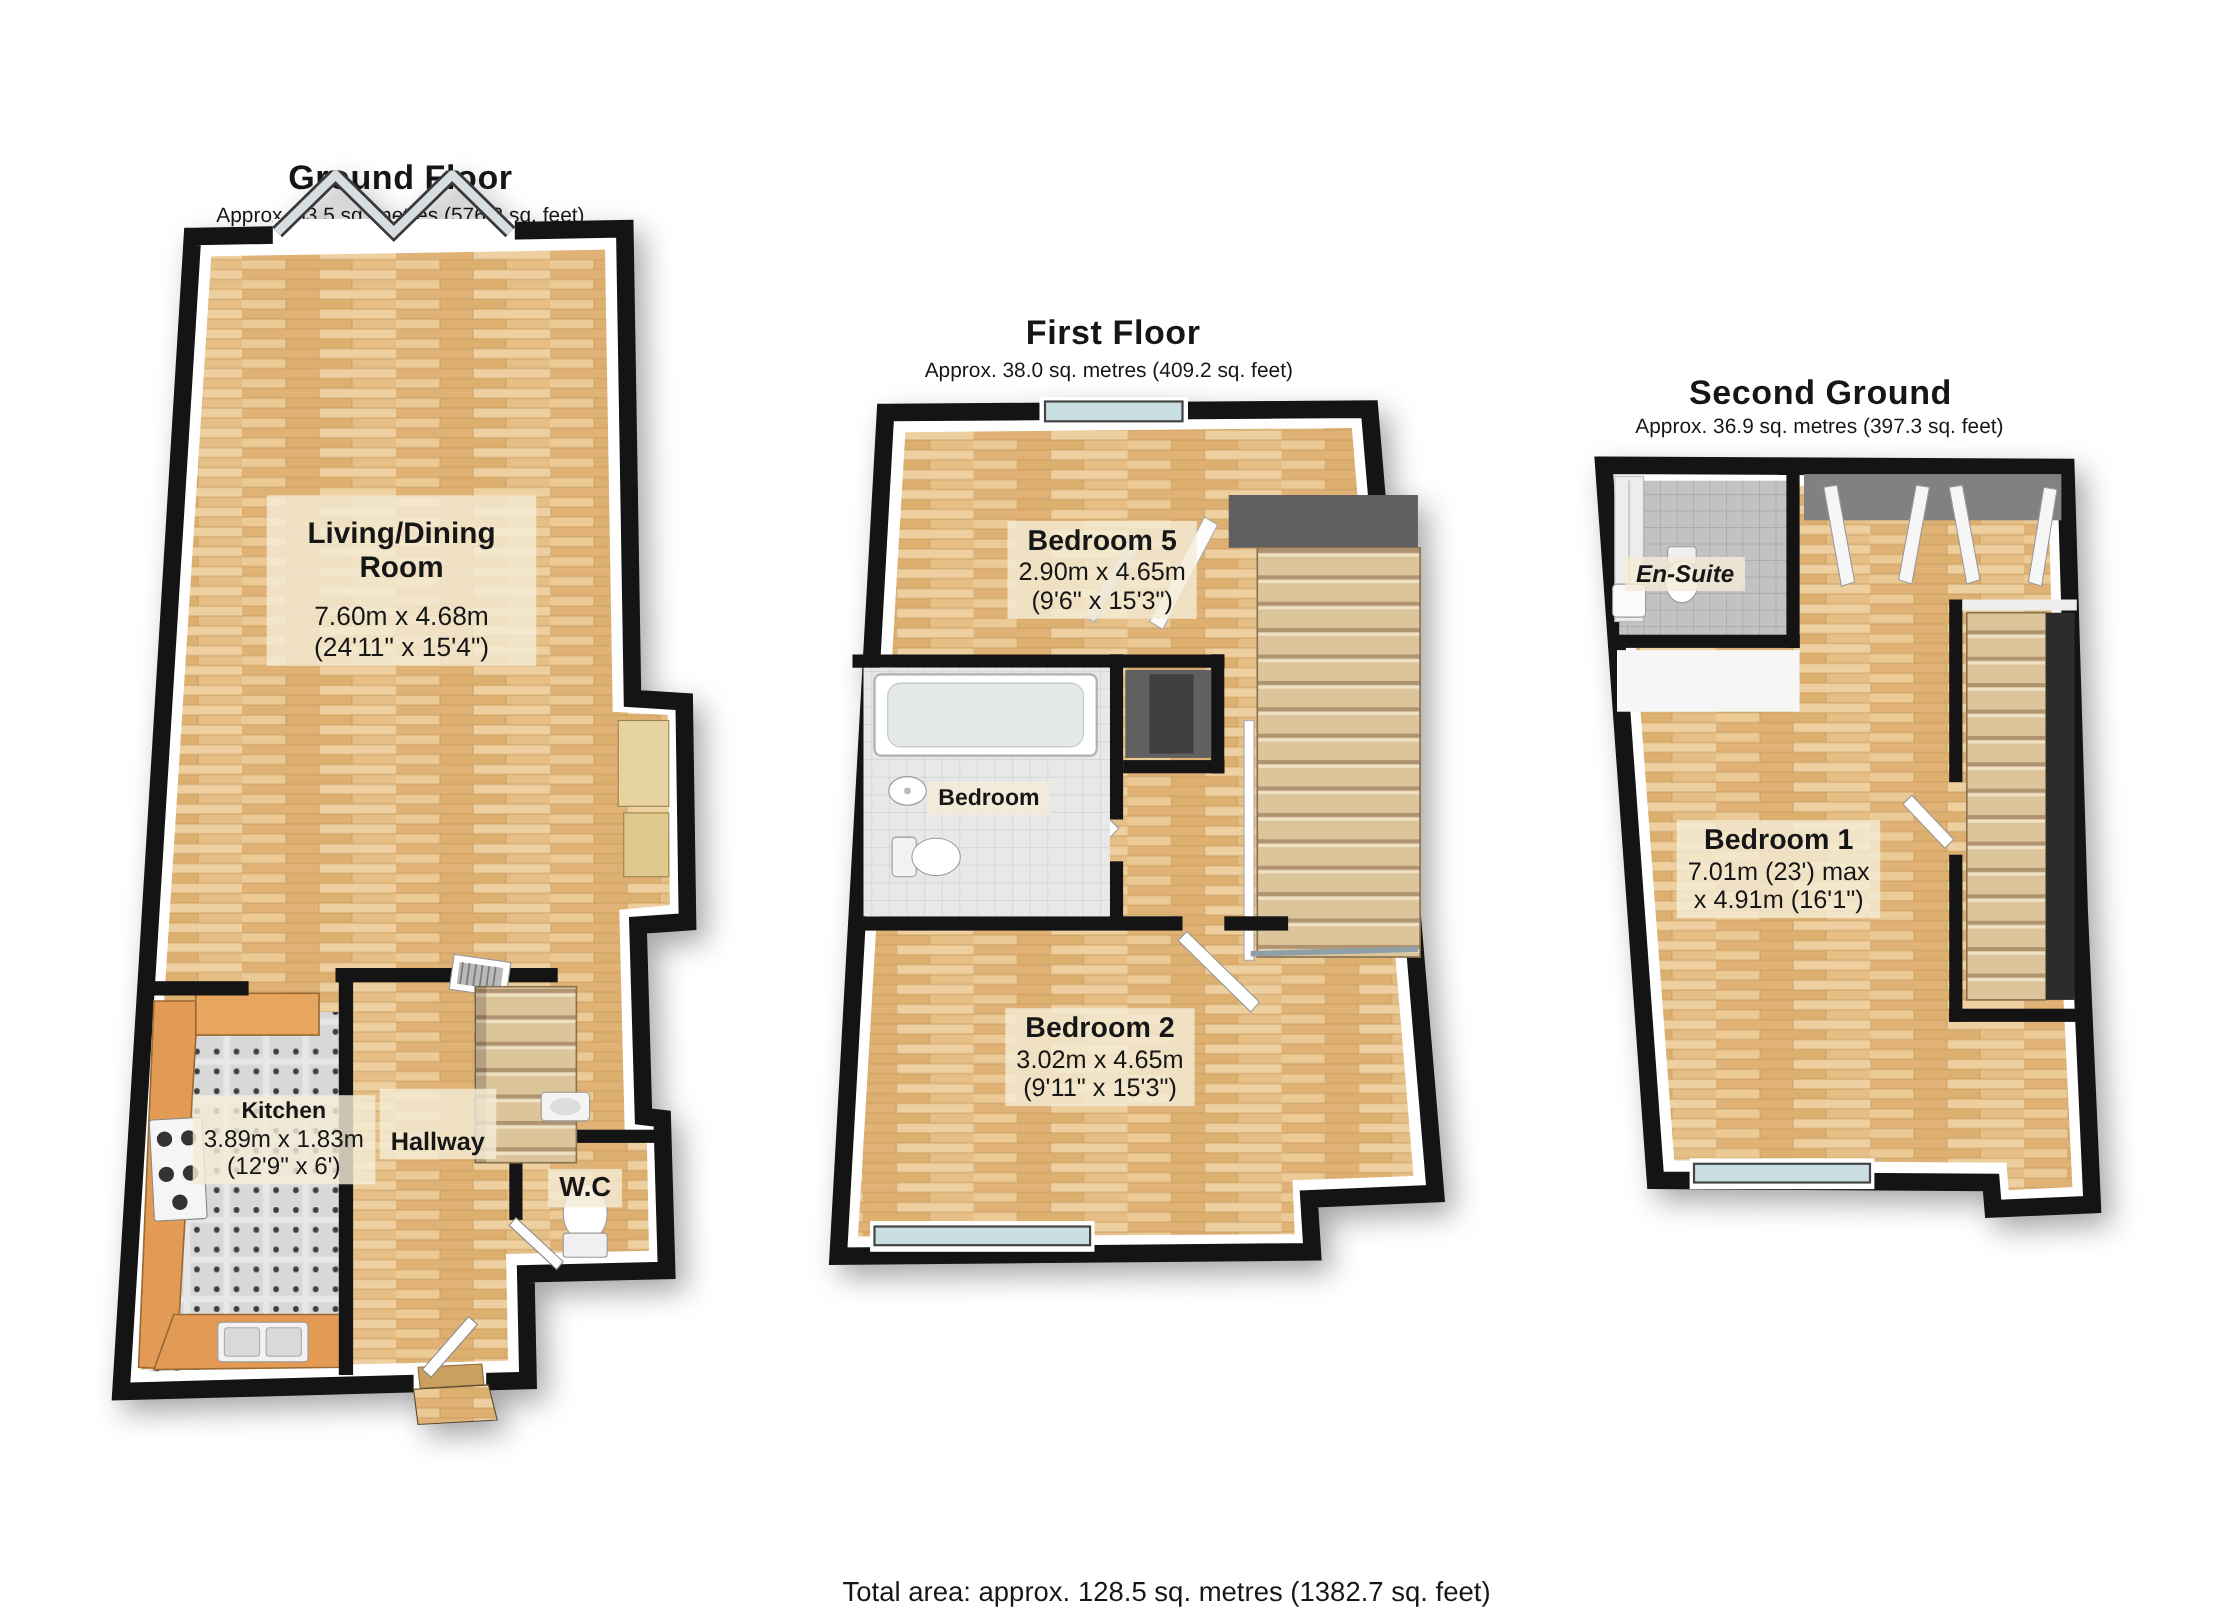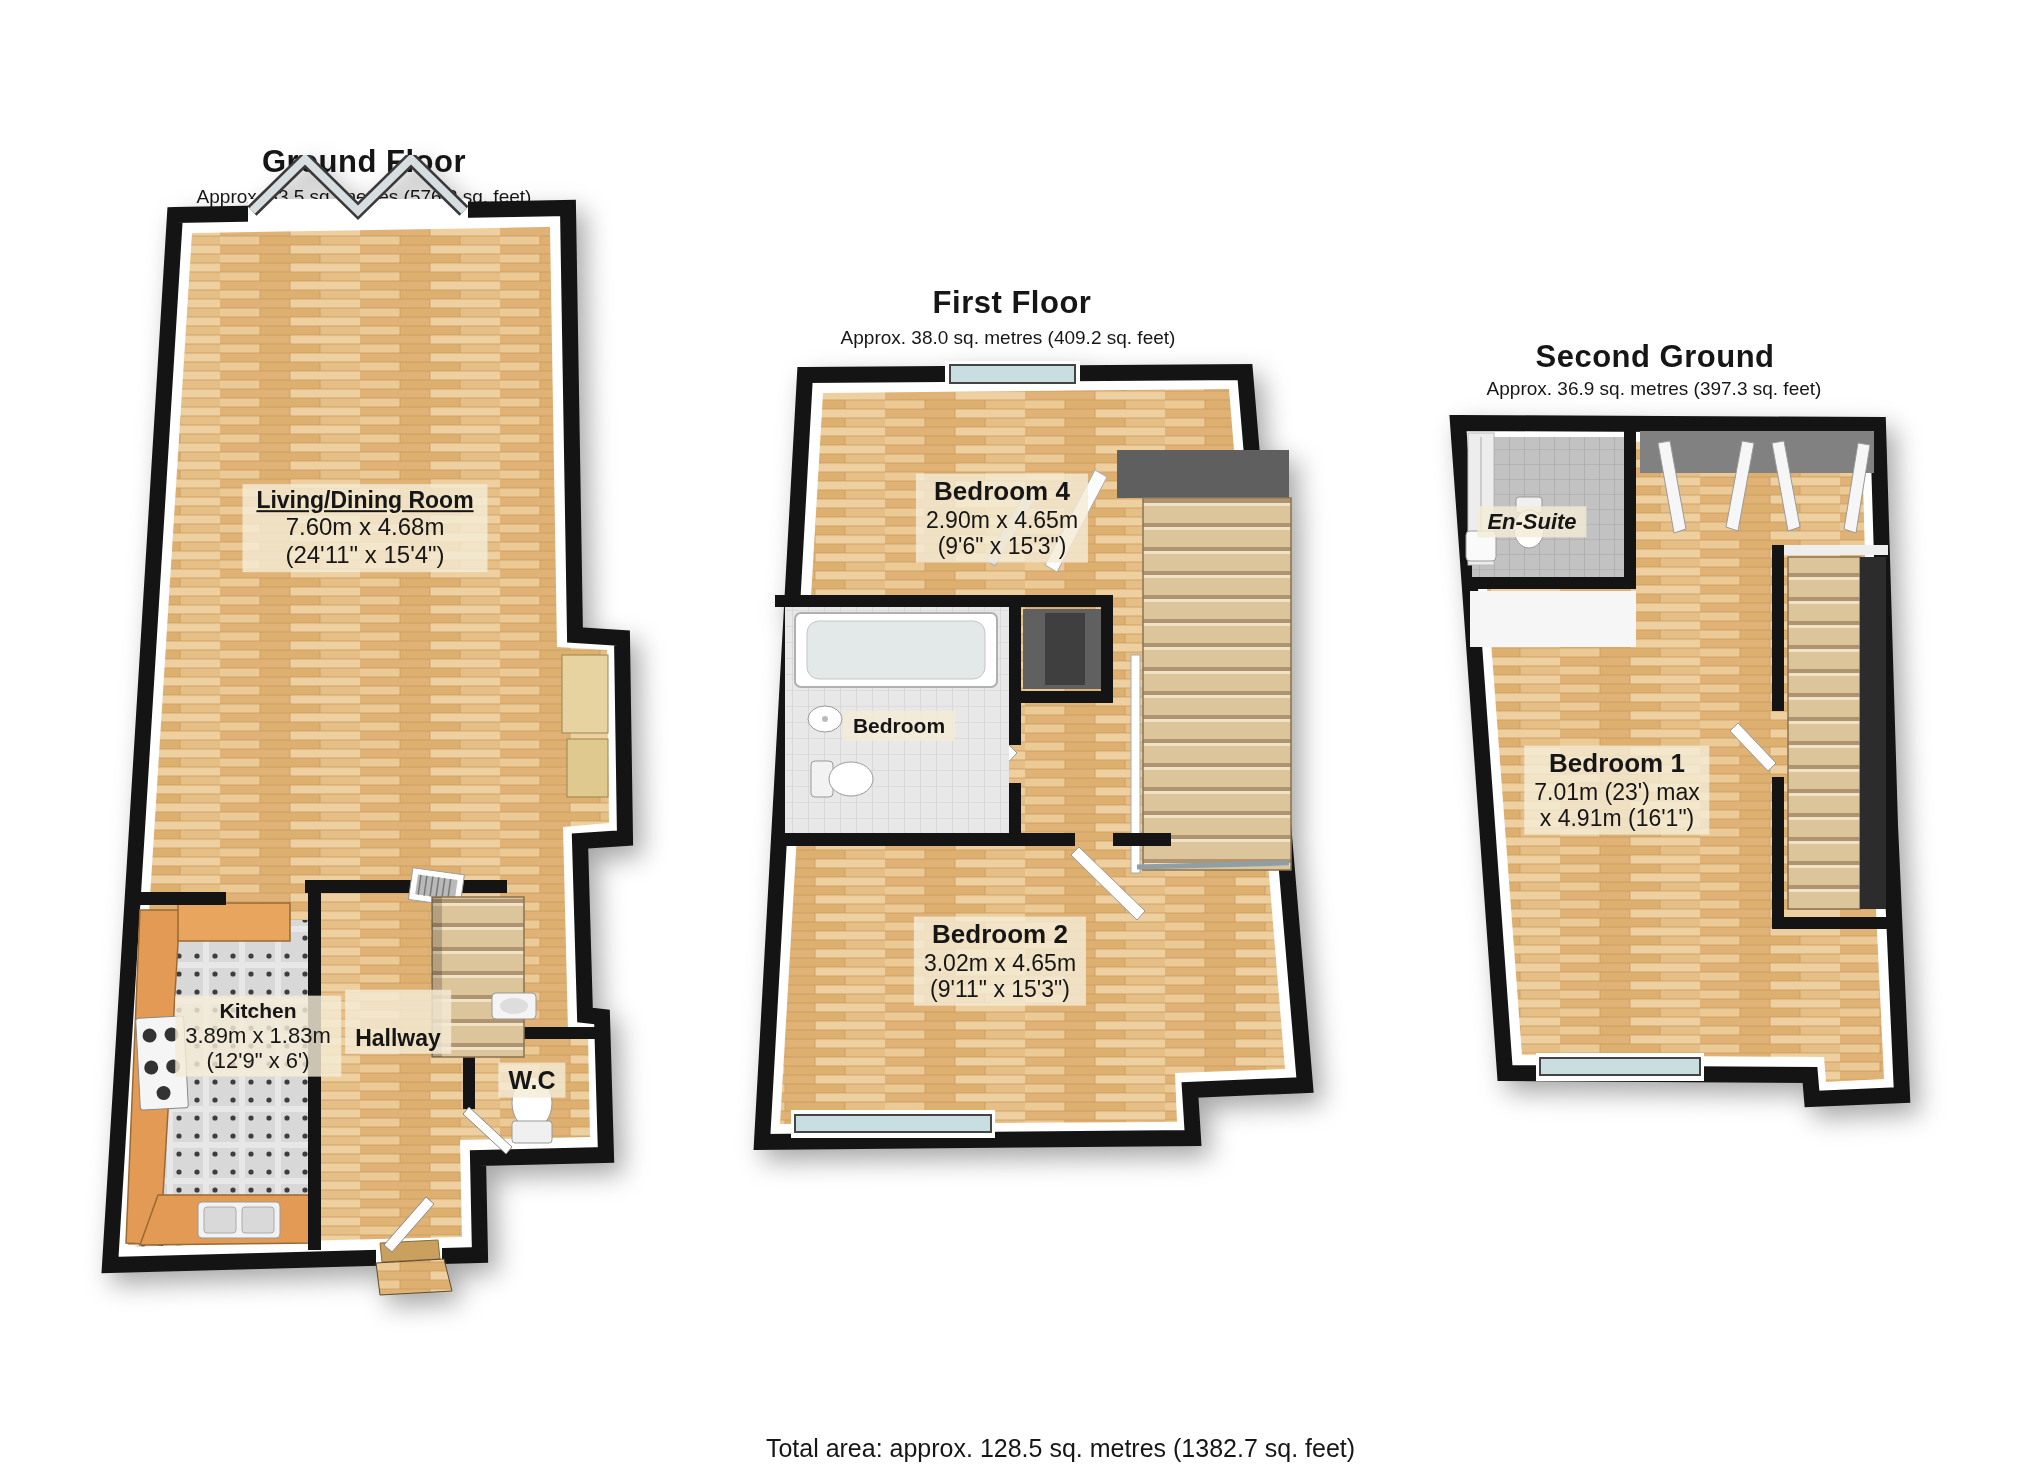--- a/index.html
+++ b/index.html
@@ -6,21 +6,21 @@
   .canvas{position:relative;width:2025px;height:1473px;background:#fff;overflow:hidden;
           font-family:"Liberation Sans", sans-serif;color:#161616;}
   .floor-title{position:absolute;transform:translate(-50%,-50%);font-size:31px;font-weight:bold;
                white-space:nowrap;letter-spacing:.5px;}
   .floor-subtitle{position:absolute;transform:translate(-50%,-50%);font-size:19px;white-space:nowrap;}
   .plan{position:absolute;filter:drop-shadow(9px 11px 13px rgba(0,0,0,.35));}
   .room-label{position:absolute;transform:translate(-50%,-50%);text-align:center;
               background:rgba(244,235,213,.82);padding:3px 10px;line-height:1.15;}
   .room-label .name{font-weight:bold;}
   .room-label .dim{font-weight:normal;}
-  .lbl-living .name{font-size:23px;width:225px;margin:0 auto;text-decoration:underline;}
+  .lbl-living .name{font-size:27px;width:225px;margin:16px auto;}
   .lbl-living .dim{font-size:24px;white-space:nowrap;}
   .lbl-kitchen .name{font-size:21px;}
   .lbl-kitchen .dim{font-size:22px;white-space:nowrap;}
   .lbl-hallway .name{font-size:23px;white-space:nowrap;margin-top:32px;}
   .lbl-wc .name{font-size:25px;white-space:nowrap;}
   .lbl-bed .name{font-size:26px;white-space:nowrap;}
   .lbl-bed .dim{font-size:23px;white-space:nowrap;}
   .lbl-bath .name{font-size:21px;white-space:nowrap;}
   .lbl-ensuite .name{font-size:22px;white-space:nowrap;font-style:italic;}
   .footer-total{position:absolute;left:50%;top:1448px;transform:translate(-50%,-50%);
@@ -220,21 +220,21 @@
       <ellipse cx="106" cy="424" rx="22" ry="17" fill="#ffffff" stroke="#999999"></ellipse>
     </g>
 
     <g>
       <rect x="46" y="755" width="204" height="28" fill="#ffffff"></rect>
       <rect x="50" y="760" width="196" height="17" fill="#c9dee1" stroke="#444444" stroke-width="2"></rect>
     </g>
   </svg>
 
   <div class="room-label lbl-bed" style="left:1002px;top:518px">
-    <div class="name">Bedroom 4</div>
+    <div class="name">Bedroom 5</div>
     <div class="dim">2.90m x 4.65m</div>
     <div class="dim">(9'6" x 15'3")</div>
   </div>
   <div class="room-label lbl-bath" style="left:899px;top:726px">
     <div class="name">Bedroom</div>
   </div>
   <div class="room-label lbl-bed" style="left:1000px;top:961px">
     <div class="name">Bedroom 2</div>
     <div class="dim">3.02m x 4.65m</div>
     <div class="dim">(9'11" x 15'3")</div>

